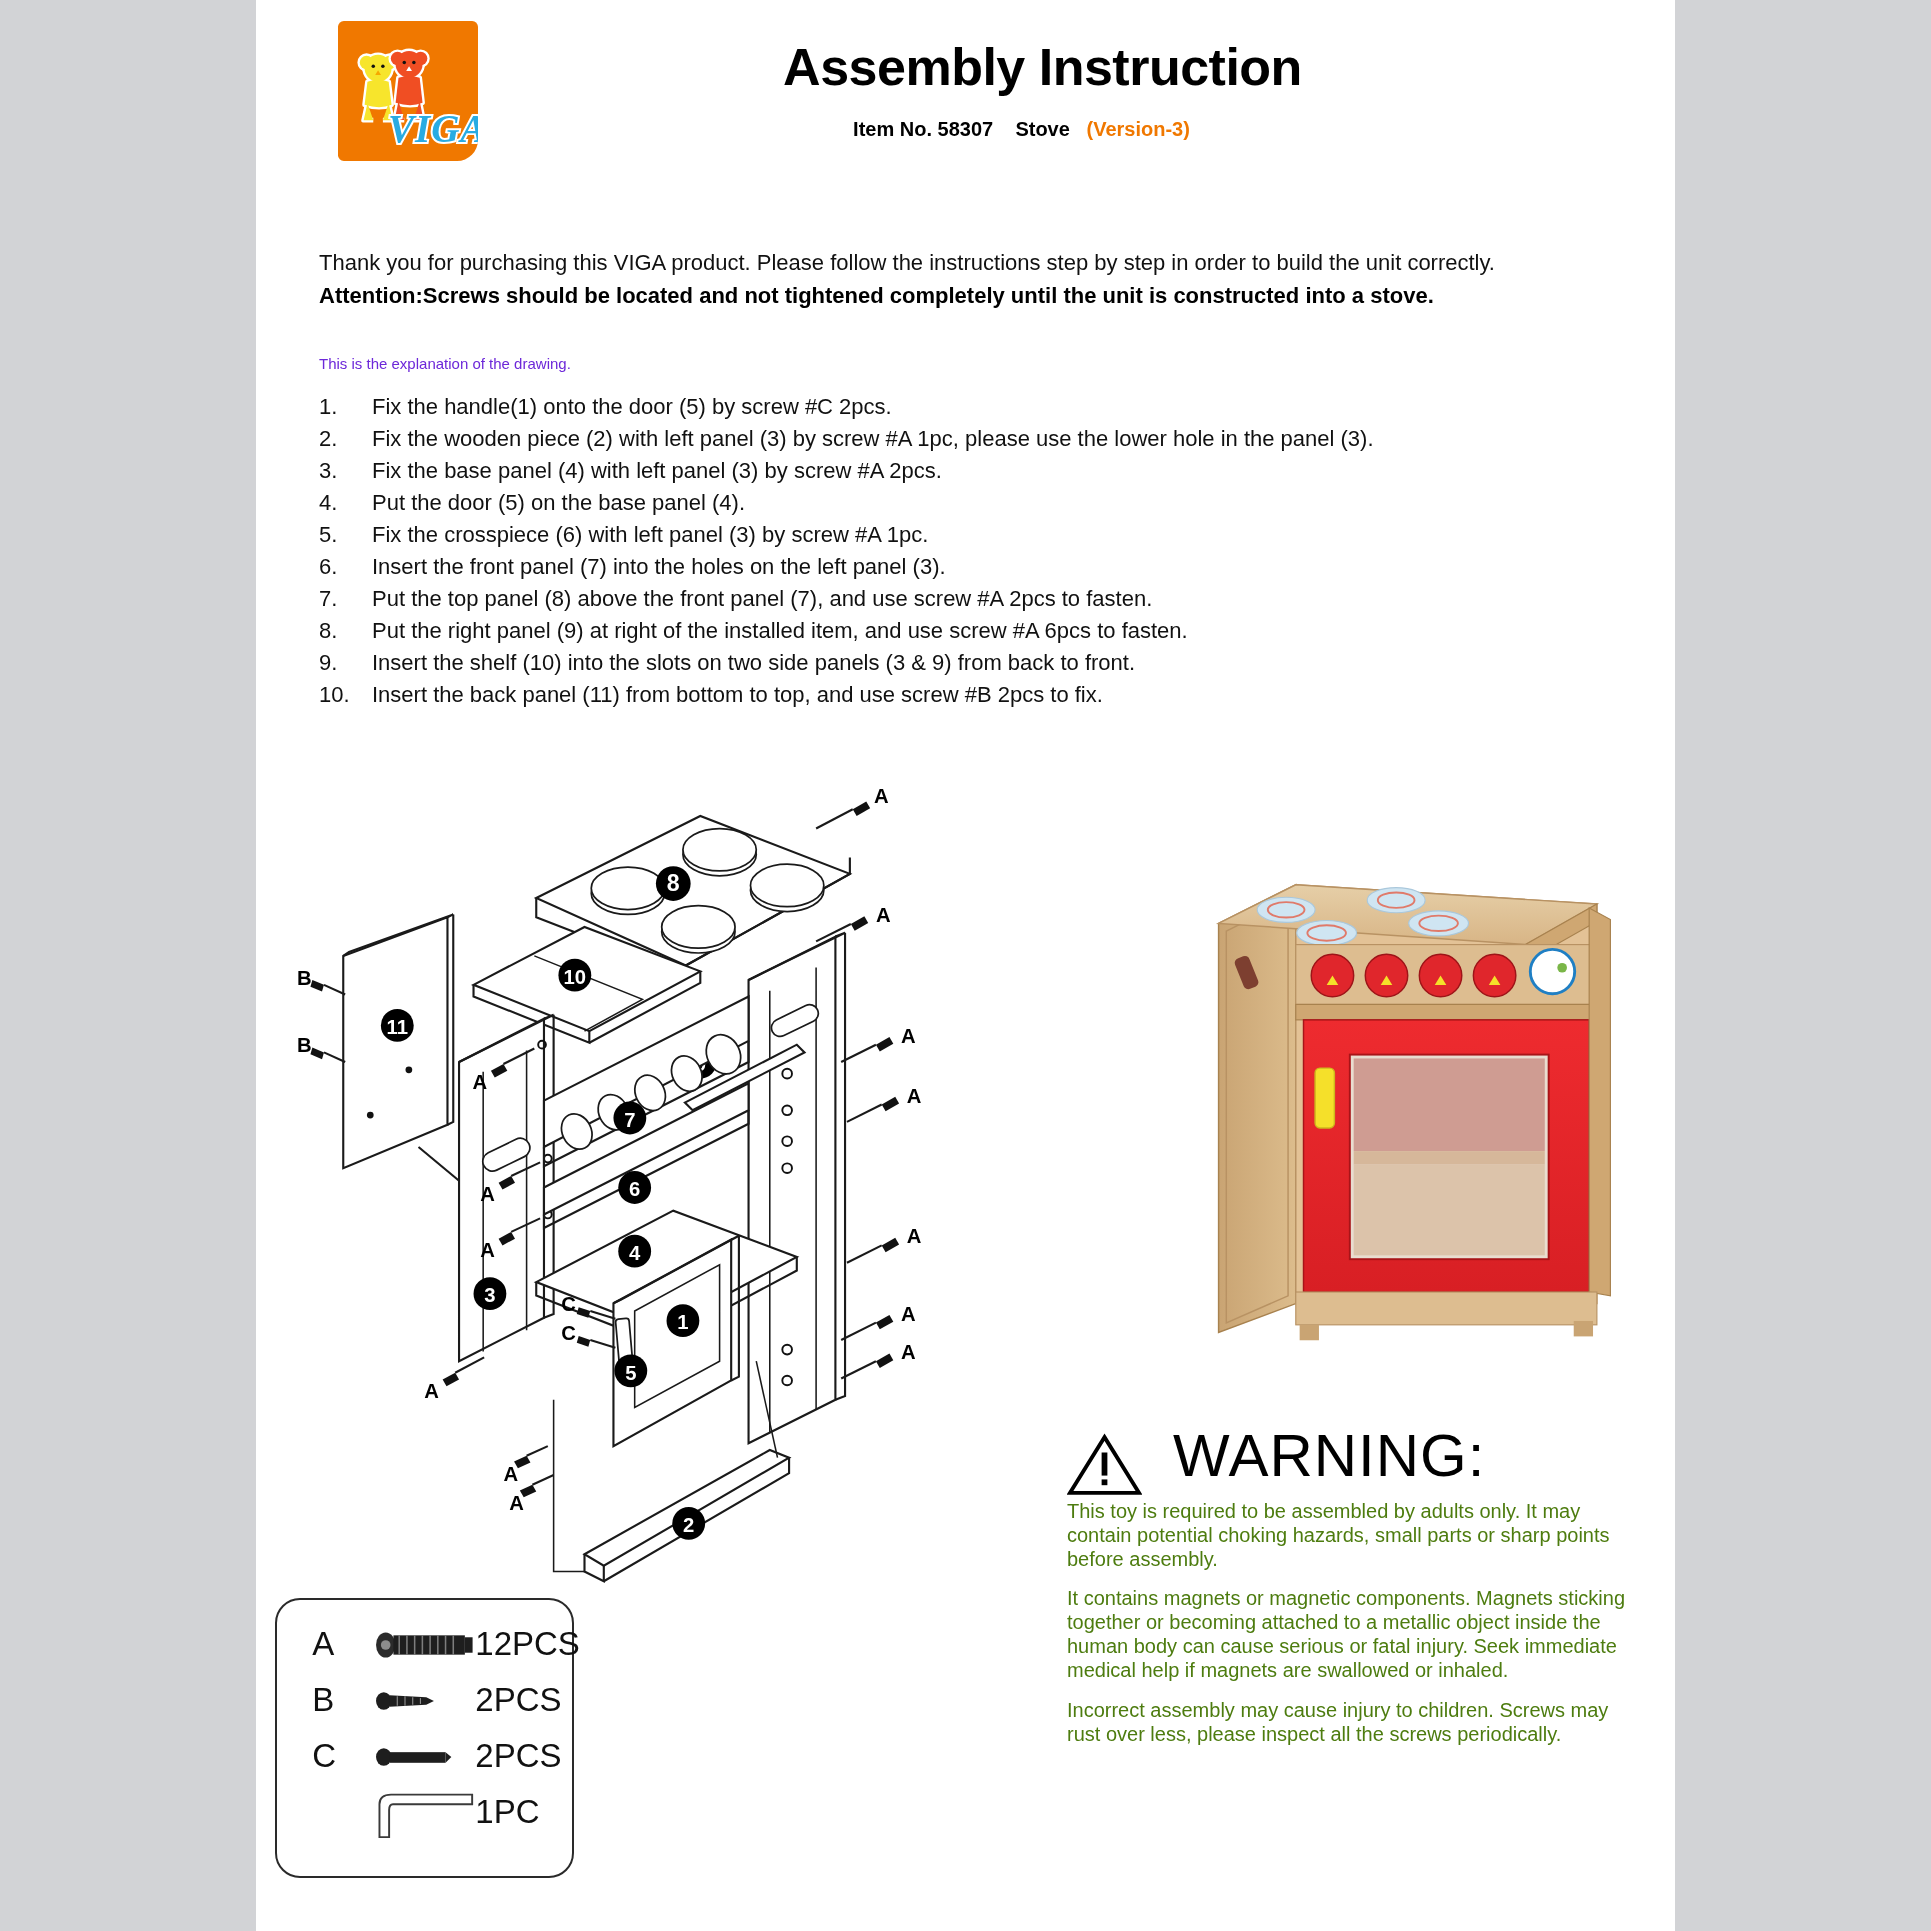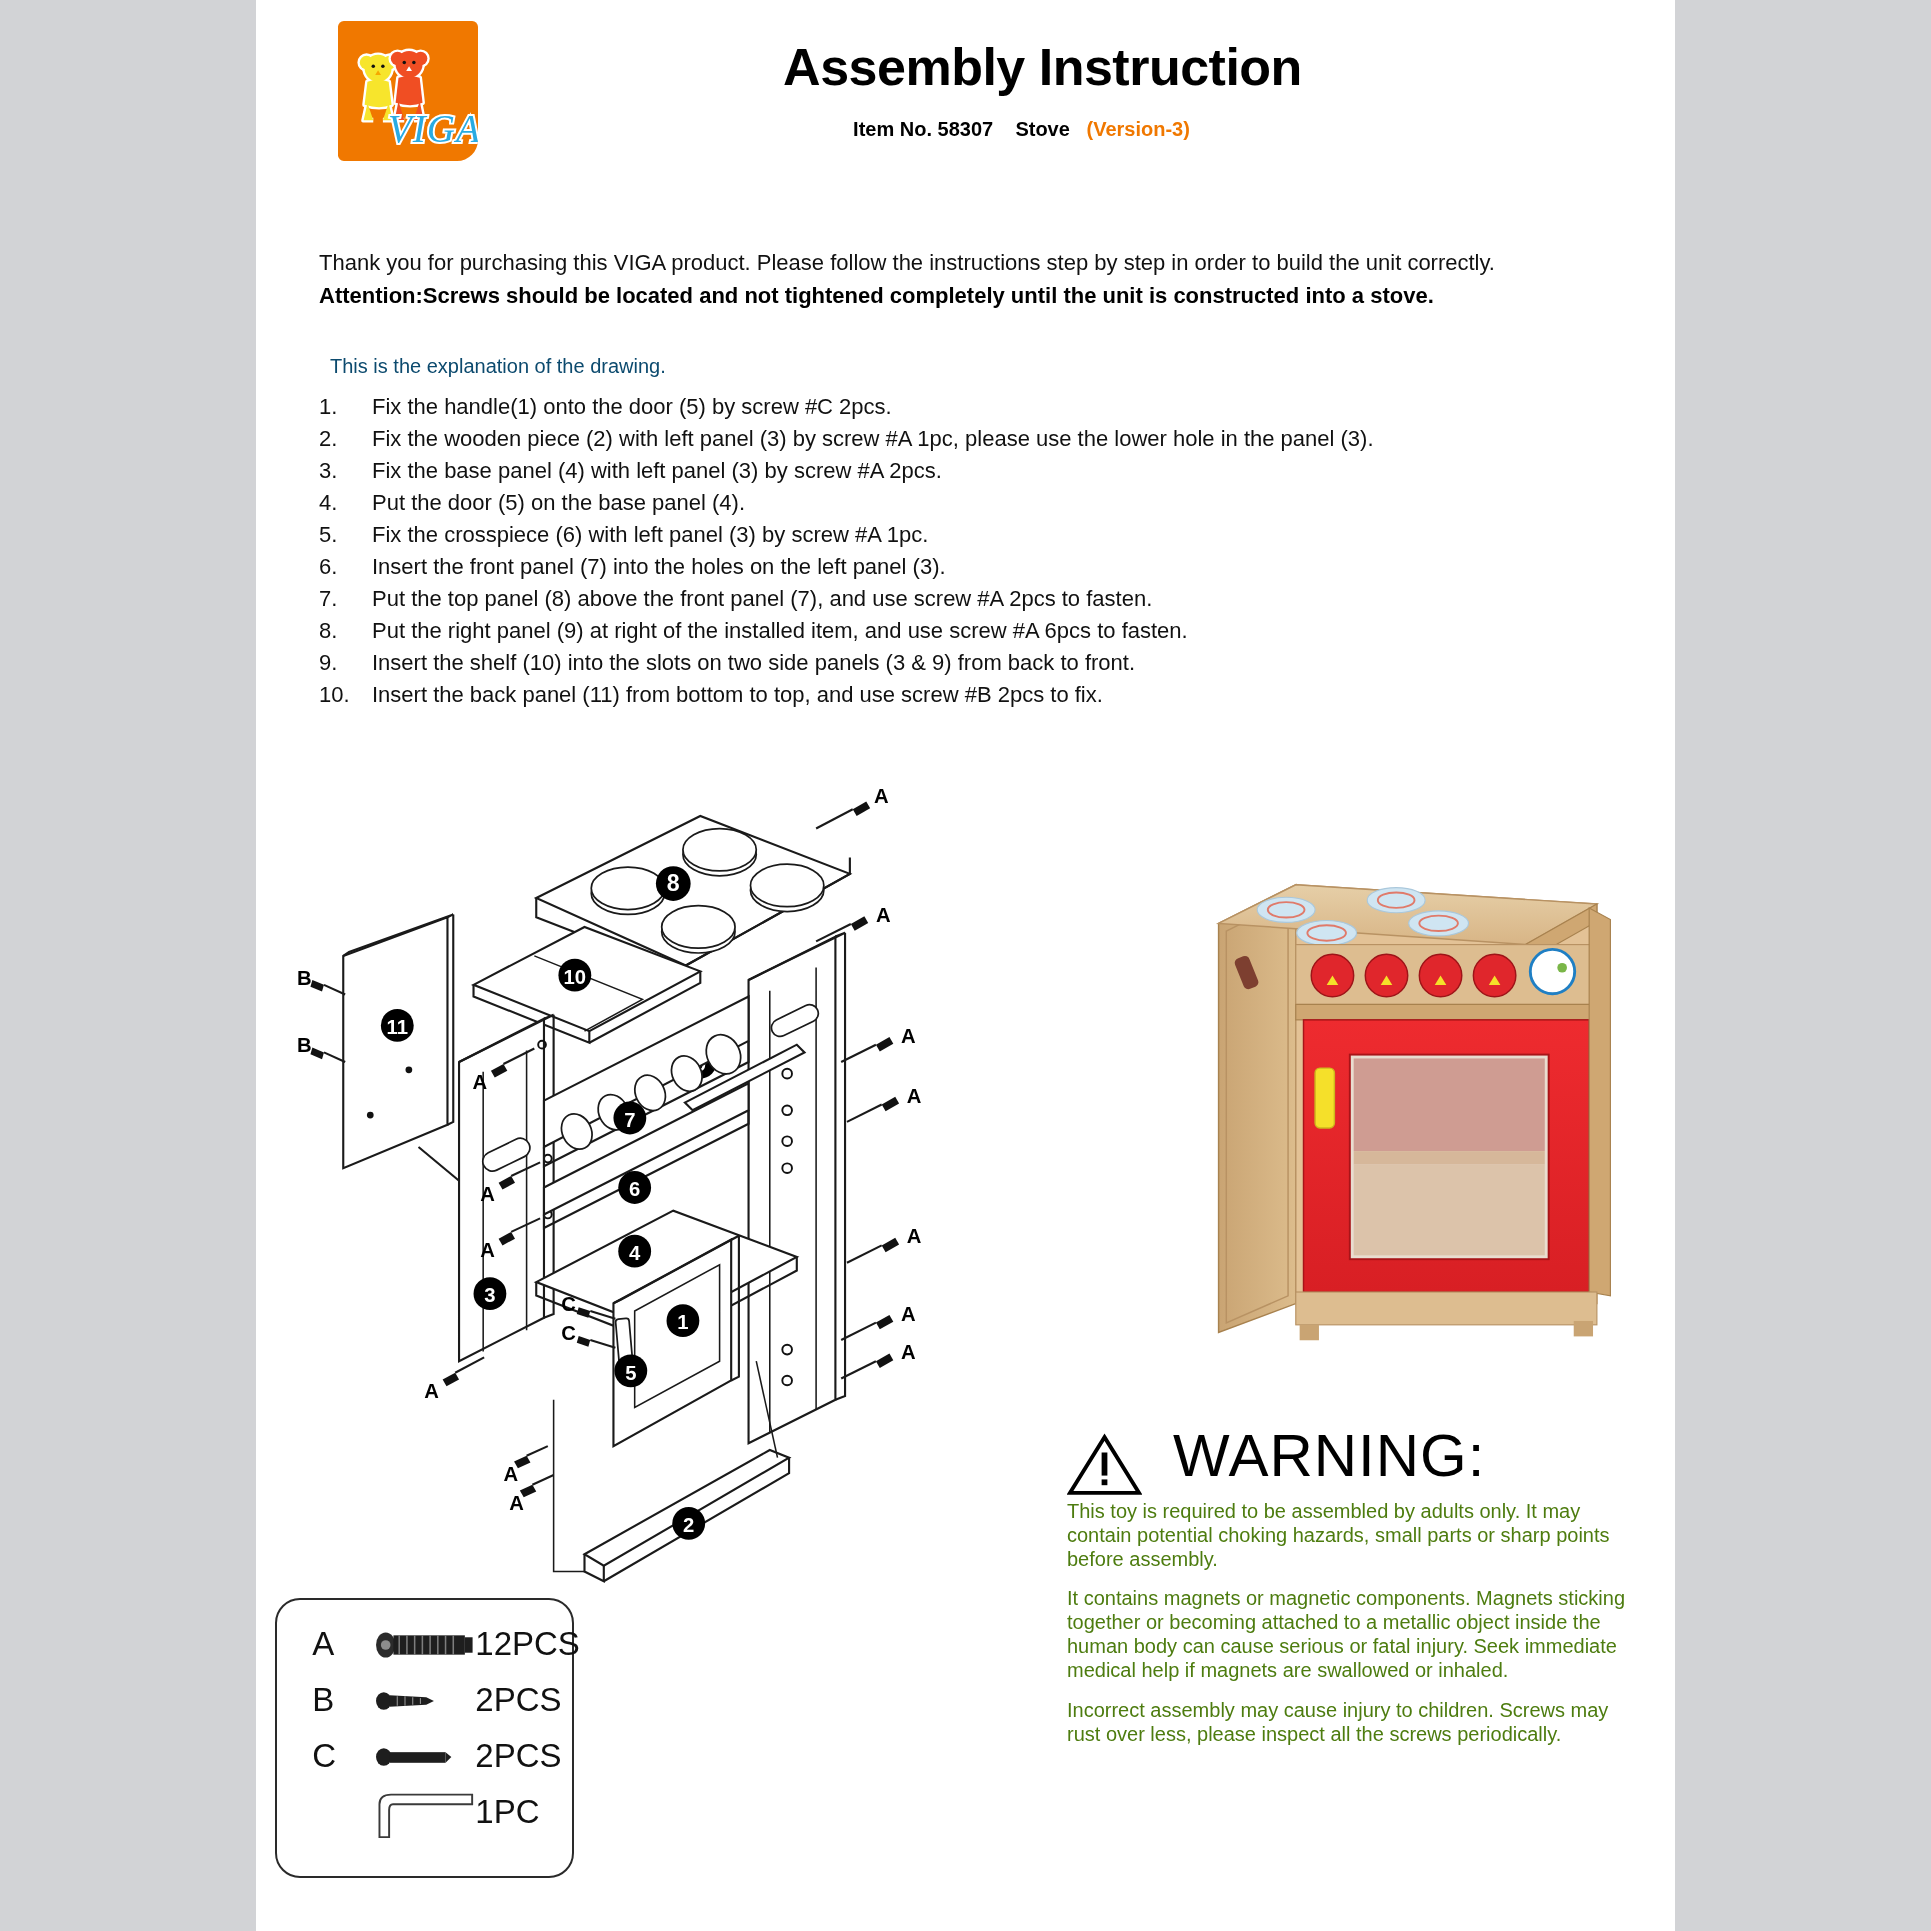--- a/index.html
+++ b/index.html
@@ -24,21 +24,21 @@
     background: #f07800;
     border-radius: 5.8px 5.8px 21px 5.8px;
     overflow: hidden;
   }
   .bear { position: absolute; }
   #logo .bear-y { left: 17.4px; top: 29px; }
   #logo .bear-r { left: 48px; top: 25px; }
   #viga-word {
     position: absolute; left: 50px; top: 85px;
     font-family: "Liberation Serif", serif;
-    font-weight: normal; font-style: italic;
+    font-weight: bold; font-style: italic;
     font-size: 39px;
     color: #29abe2;
     letter-spacing: 1px;
     -webkit-text-stroke: 3.9px #ffffff;
     paint-order: stroke fill;
   }
   #title {
     position: absolute; left: 0; top: 37px; width: 100%;
     text-align: center;
     font-size: 52px; font-weight: bold;
@@ -52,21 +52,21 @@
     padding-left: 112px;
     font-size: 20px; font-weight: bold;
   }
   #subtitle-row .ver { color: #f07800; }
 
   
   #intro { position: absolute; left: 63px; top: 246px; width: 1299px; }
   #intro .l1 { font-size: 22px; line-height: 33px; color: #111; }
   #intro .l2 { font-size: 22px; line-height: 33px; font-weight: bold; color: #000; }
 
-  #explain { position: absolute; left: 74px; top: 355px; font-size: 20px; color: #0c4a6e; }
+  #explain { position: absolute; left: 63px; top: 355px; font-size: 15px; color: #6d28d9; }
 
   #steps { position: absolute; left: 63px; top: 394px; width: 1303px; }
   #steps .step { position: relative; height: 32px; font-size: 22px; color: #111; }
   #steps .num { position: absolute; left: 0; width: 48px; }
   #steps .txt { position: absolute; left: 53px; white-space: nowrap; }
 
   
   #diagram { position: absolute; left: 39px; top: 782px; width: 772px; height: 811px; }
   #diagram svg { width: 100%; height: 100%; }
   .cal { font-family: "Liberation Sans", sans-serif; font-size: 21px; font-weight: bold; fill: #000; }

